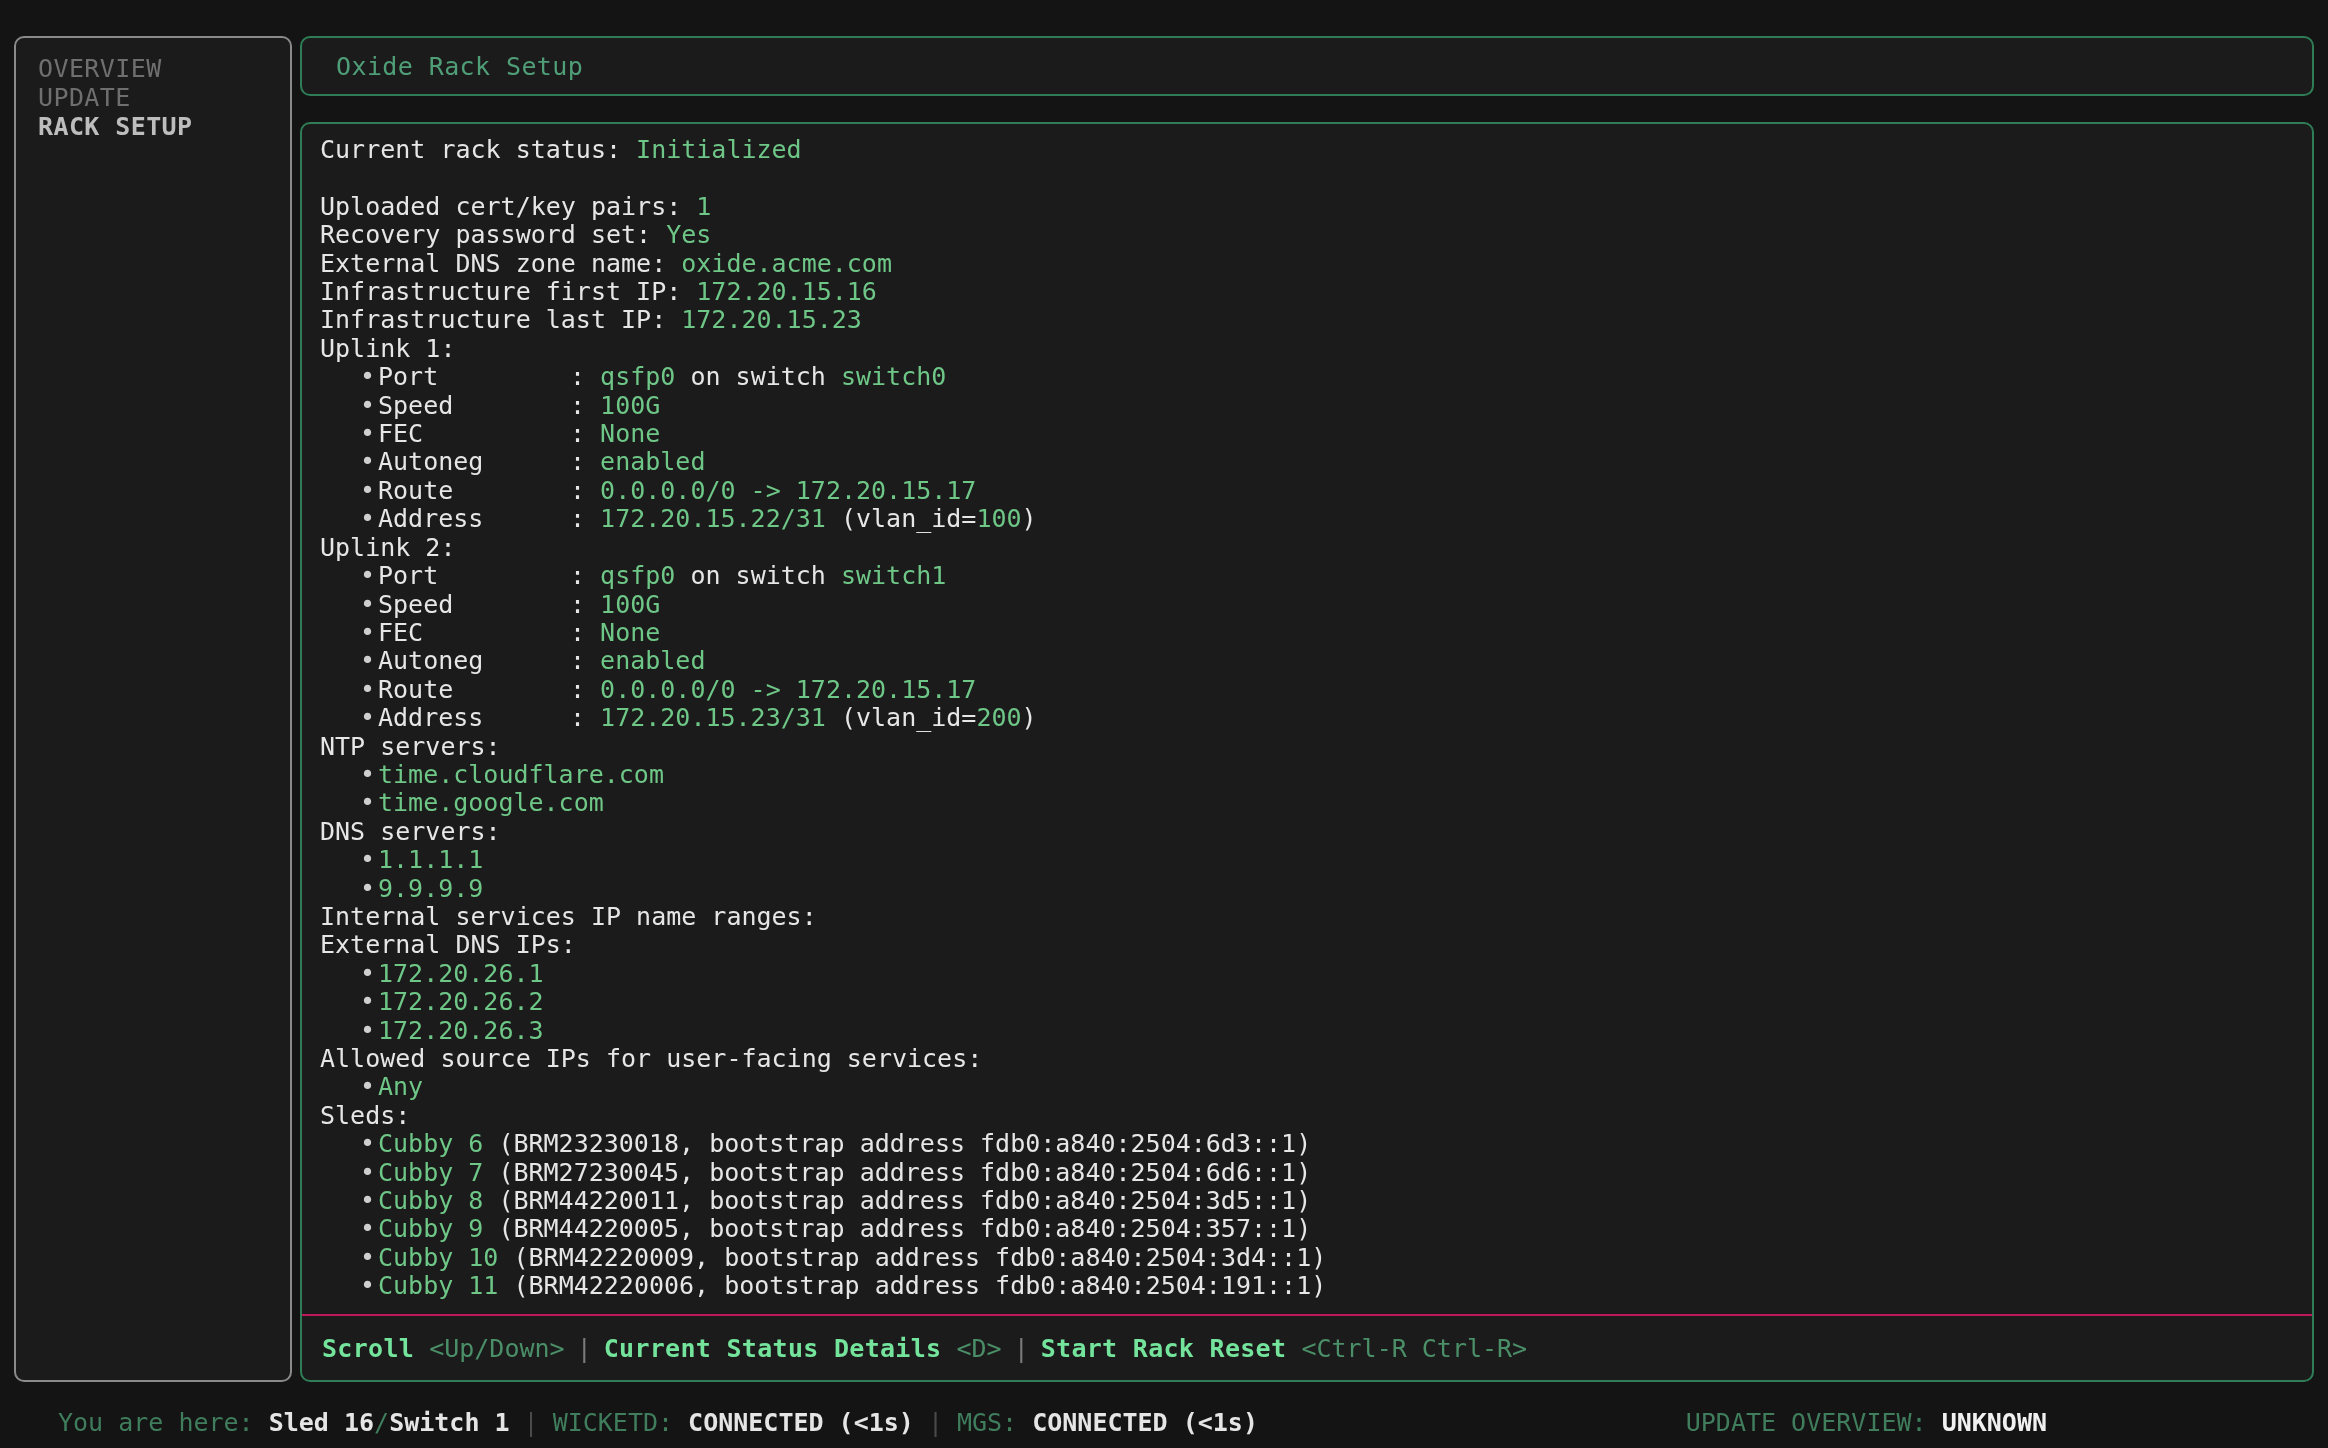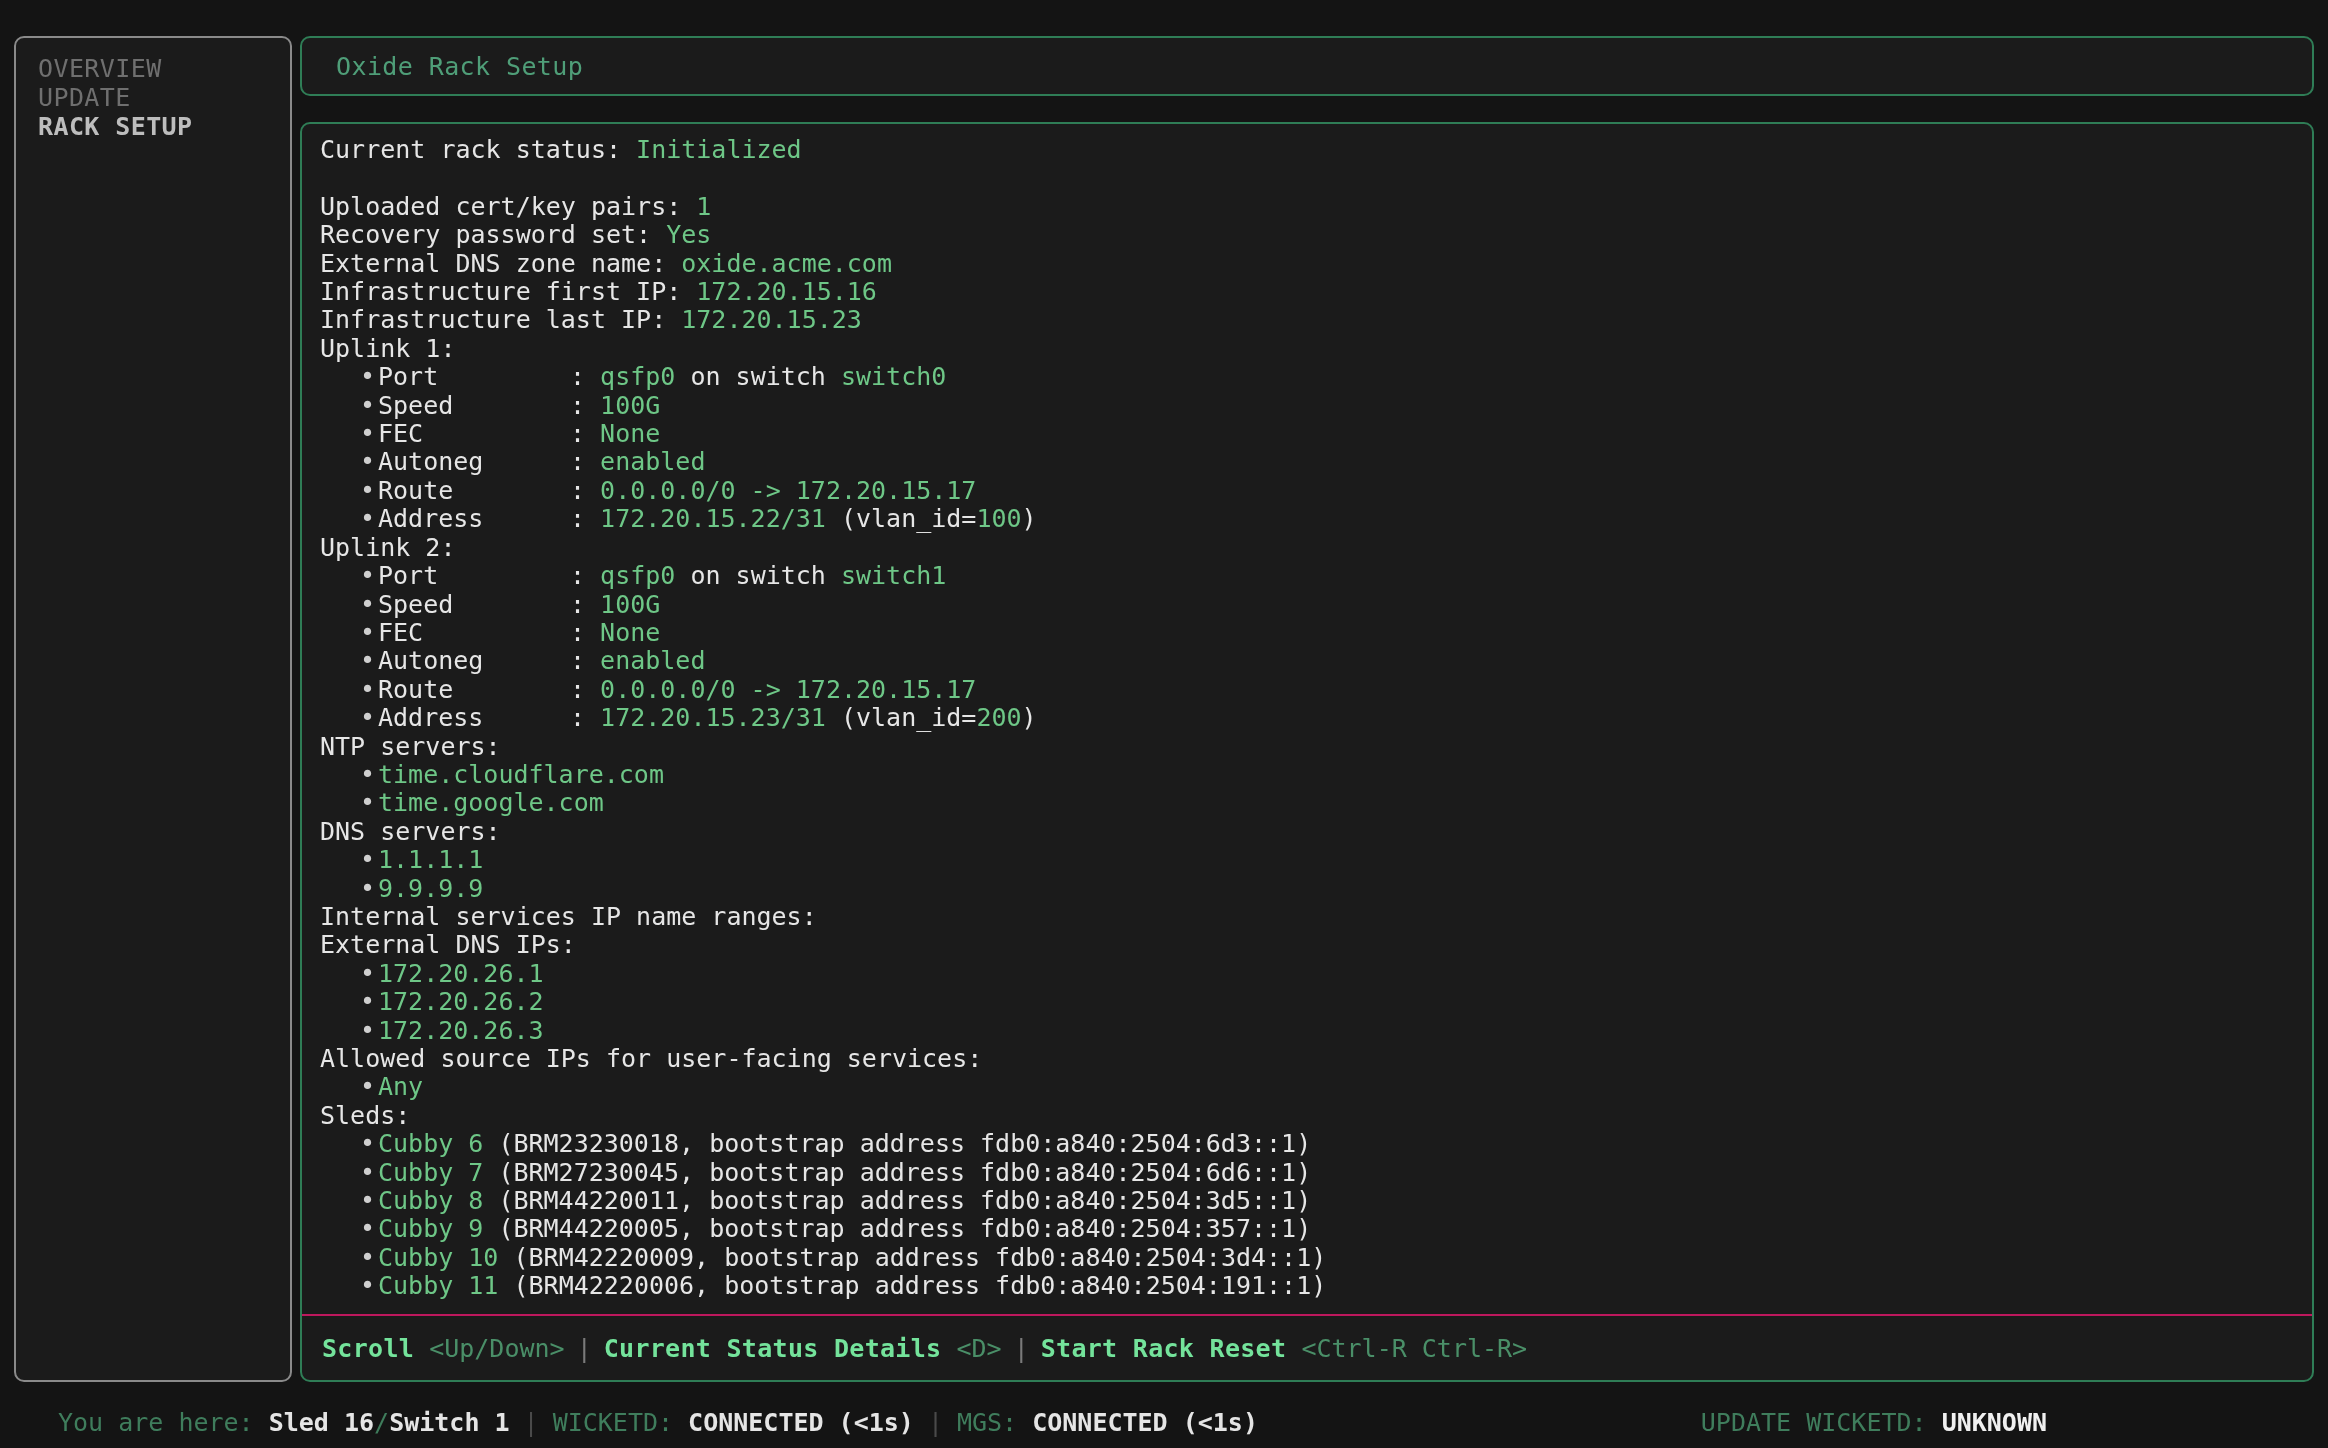--- a/index.html
+++ b/index.html
@@ -187,16 +187,16 @@
     <span class="st st-dim">/</span>
     <span class="st st-val">Switch 1</span>
     <span class="st st-sep">|</span>
     <span class="st st-dim">WICKETD: </span>
     <span class="st st-val">CONNECTED (&lt;1s)</span>
     <span class="st st-sep">|</span>
     <span class="st st-dim">MGS: </span>
     <span class="st st-val">CONNECTED (&lt;1s)</span>
   </div>
   <div id="status-right">
-    <span class="st st-dim">UPDATE WICKETD: </span>
+    <span class="st st-dim">UPDATE OVERVIEW: </span>
     <span class="st st-white">UNKNOWN</span>
   </div>
 </div>
 
 </body></html>

